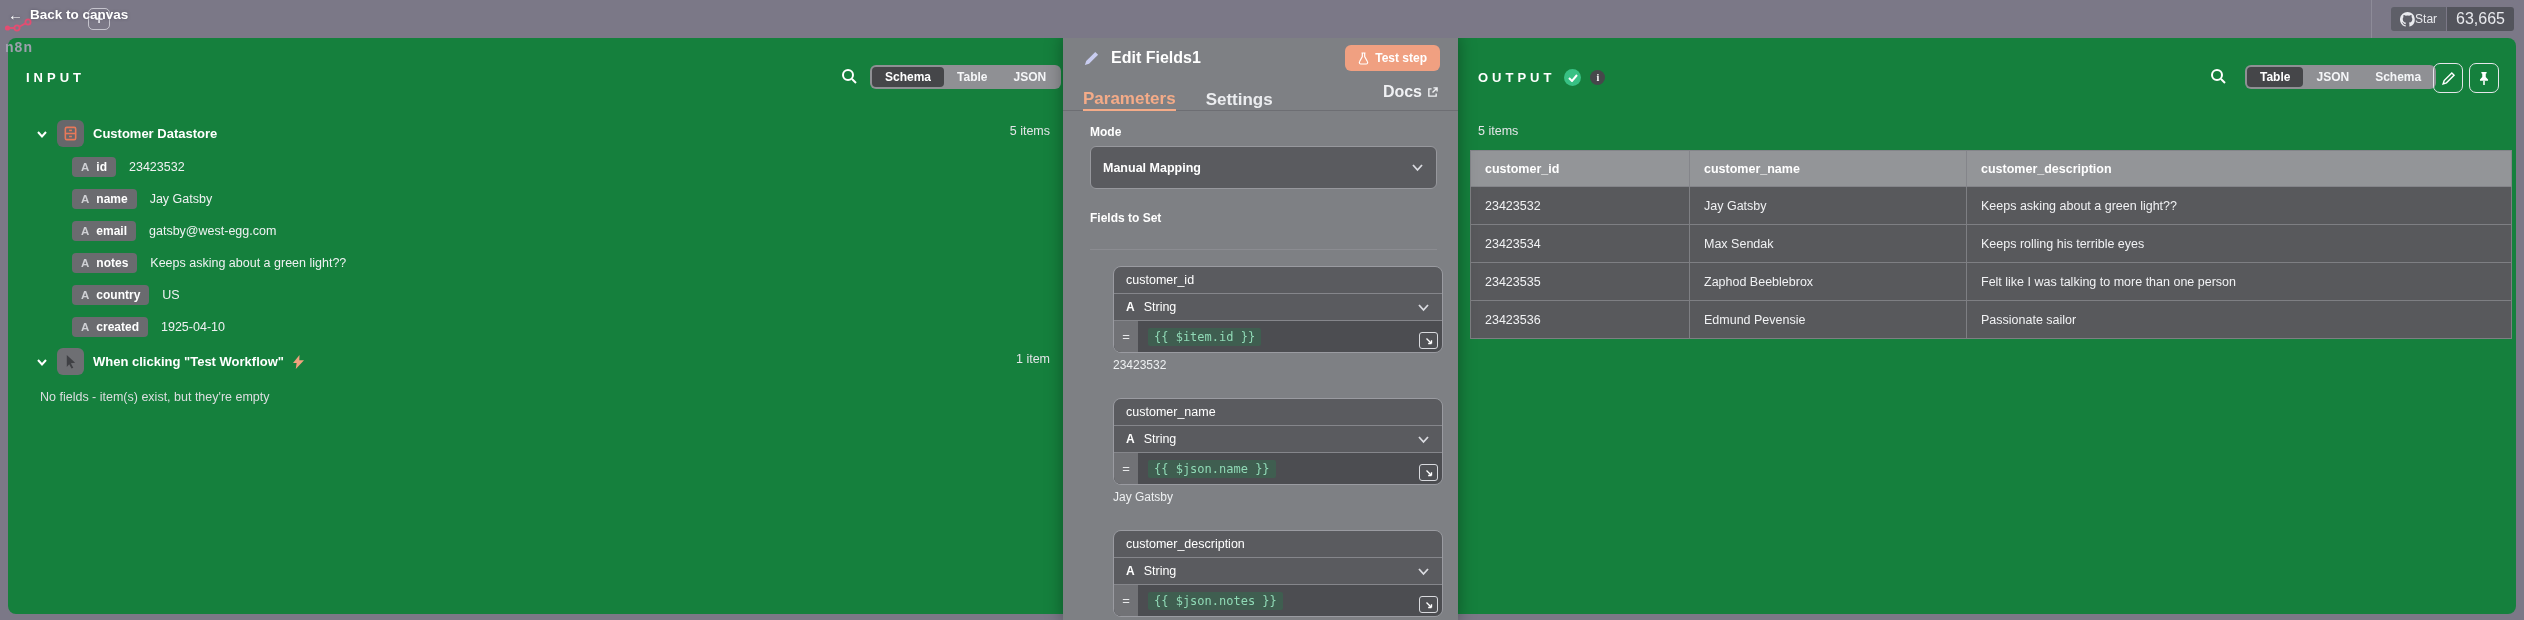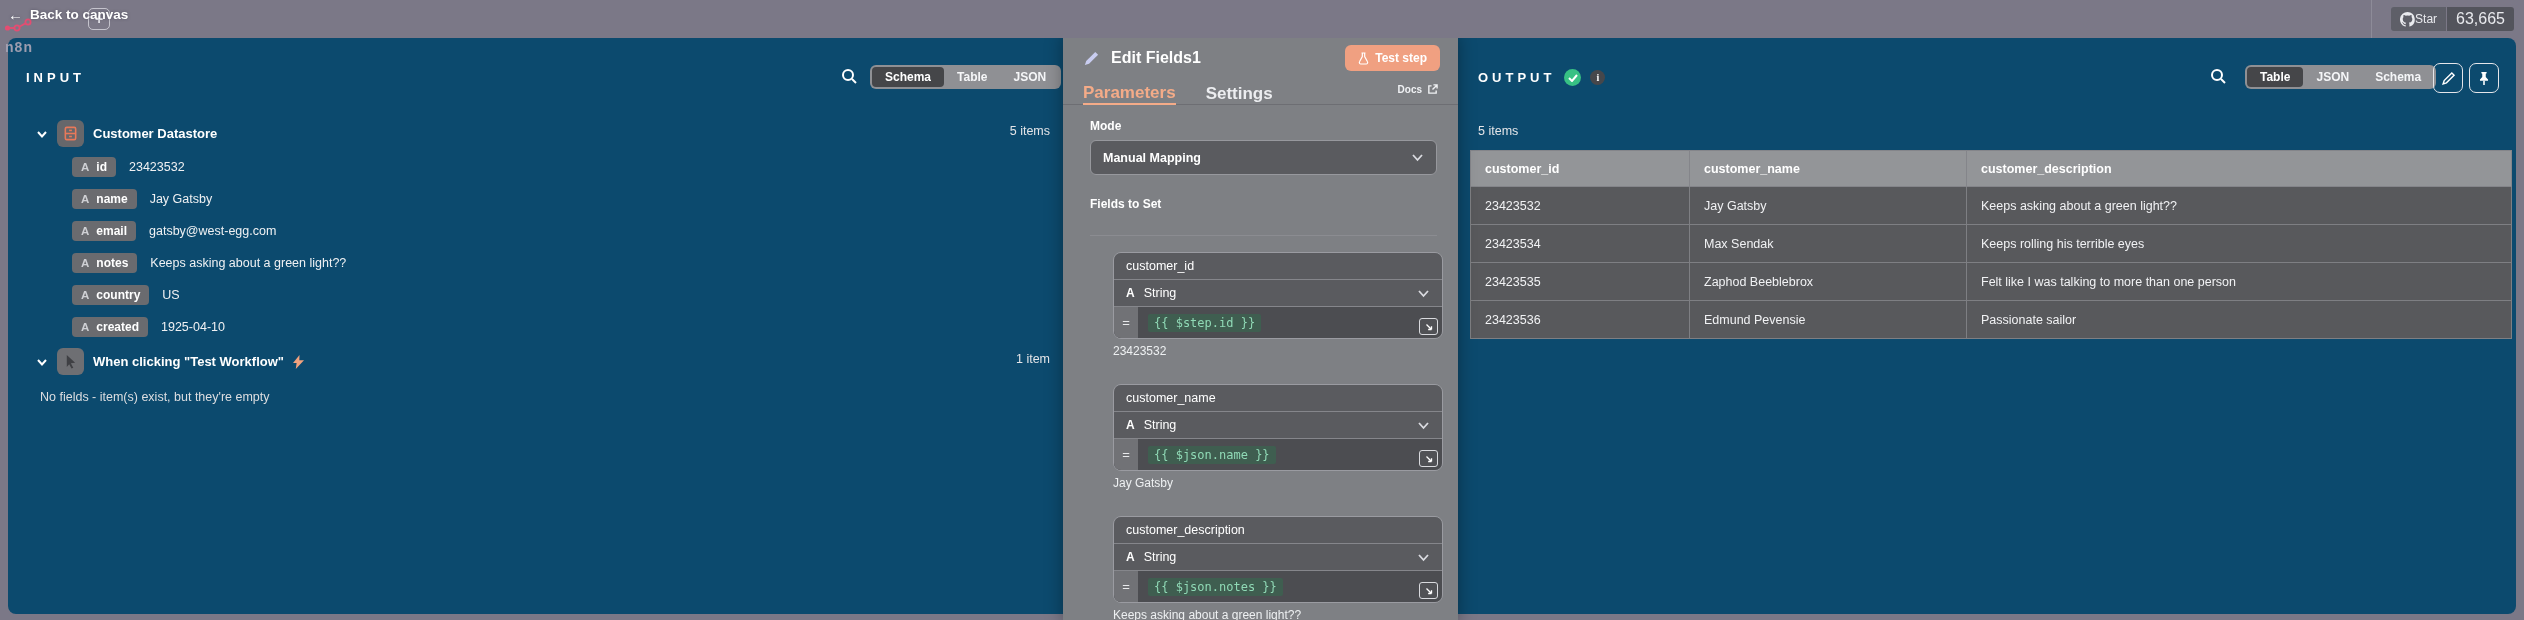--- a/index.html
+++ b/index.html
@@ -13,21 +13,21 @@
   .n8n-logo { position:absolute; left:4px; top:17px; display:flex; align-items:center; gap:6px; opacity:.95;flex-direction:column; }
   .n8n-logo .logo-text { font-size:14px; font-weight:bold; color:#a5a2b3; letter-spacing:1px; }
   .back-btn { position:absolute; left:8px; top:7px; display:flex; align-items:center; gap:7px; color:#fff; font-size:13.5px; font-weight:bold; z-index:2; text-shadow:0 0 3px rgba(60,58,75,.6); }
   .back-arrow { font-size:15px; line-height:1; }
   .plus-btn { position:absolute; left:88px; top:8px; width:22px; height:22px; border:1.5px solid rgba(236,236,242,.65); border-radius:5px; color:#ececf2; font-size:14px; font-weight:bold; display:flex; align-items:center; justify-content:center; }
   .gh { position:absolute; right:10px; top:7px; height:24px; display:flex; }
   .gh-star { display:flex; align-items:center; background:#5e5f68; border-radius:3px 0 0 3px; padding:0 9px; color:#e9eaee; font-size:12px; }
   .gh-count { display:flex; align-items:center; background:#53545c; border-radius:0 3px 3px 0; margin-left:1px; padding:0 9px; color:#e9eaee; font-size:16px; }
 
   
-  .ndv { position:absolute; left:8px; right:8px; top:38px; height:576px; background:#0c4a6e; border-radius:8px; z-index:1; }
+  .ndv { position:absolute; left:8px; right:8px; top:38px; height:576px; background:#15803d; border-radius:8px; z-index:1; }
 
   .panel-title { font-size:13px; font-weight:bold; letter-spacing:4px; color:#fff; }
   .items-count { font-size:12.5px; color:#e4e5e8; }
 
   .seg { display:inline-flex; background:#8f9094; border-radius:6px; padding:2px; }
   .seg .opt { padding:3px 13px; font-size:12px; font-weight:bold; color:#f5f6f8; border-radius:4px; cursor:default; }
   .seg .opt.active { background:#454649; color:#fff; }
 
   .icon-btn-outline { width:30px; height:30px; border:1.5px solid #e5e6ea; border-radius:7px; display:flex; align-items:center; justify-content:center; }
 
@@ -69,25 +69,25 @@
 
   
   .dialog { position:absolute; left:1063px; top:30px; width:395px; height:590px; background:#7e8084; border-radius:8px 8px 0 0; box-shadow:0 3px 18px rgba(0,0,0,.35); z-index:5; }
   .dlg-head { display:flex; align-items:center; padding:15px 18px 0 20px; }
   .dlg-title { margin-left:11px; font-size:16px; font-weight:bold; color:#fff; }
   .test-btn { margin-left:auto; display:flex; align-items:center; gap:6px; background:#f0a081; border-radius:6px; padding:6px 13px; color:#fff; font-size:12px; font-weight:bold; }
   .dlg-tabs { display:flex; align-items:flex-end; margin-top:12px; padding:0 20px; border-bottom:1px solid rgba(70,71,76,.3); }
   .tab { font-size:17px; font-weight:bold; }
   .tab.active { color:#f4ab88; border-bottom:2px solid #f4ab88; margin-bottom:-1px; }
   .tab.plain { color:#ecedf0; margin-left:30px; }
-  .docs-link { margin-left:auto; display:flex; align-items:center; gap:5px; color:#f0f1f4; font-size:10px; font-weight:bold; padding-bottom:9px; }
+  .docs-link { margin-left:auto; display:flex; align-items:center; gap:5px; color:#f0f1f4; font-size:16px; font-weight:bold; padding-bottom:9px; }
 
   .dlg-body { padding:14px 21px 0 27px; }
   .param-label { font-size:12px; font-weight:bold; color:#fff; margin-bottom:7px; }
-  .select { height:35px; background:#5a5b5f; border:1px solid #97989d; border-radius:6px; display:flex; align-items:center; padding:0 12px; color:#fff; font-size:12.5px; font-weight:bold; }
+  .select { height:43px; background:#5a5b5f; border:1px solid #97989d; border-radius:6px; display:flex; align-items:center; padding:0 12px; color:#fff; font-size:12.5px; font-weight:bold; }
   .select .chev { margin-left:auto; }
   .fields-label { margin-top:22px; }
   .fields-divider { border-top:1px solid rgba(155,156,161,.45); margin-top:24px; }
 
   .block { margin:16px 0 0 23px; width:330px; }
   .block + .block { margin-top:26px; }
   .block-box { border:1px solid #9a9ba1; border-radius:8px; overflow:hidden; }
   .row-name { background:#5a5b5f; padding:6px 12px; font-size:12.5px; color:#fff; border-bottom:1px solid #85868b; }
   .row-type { background:#5a5b5f; padding:6px 12px; display:flex; align-items:center; gap:9px; border-bottom:1px solid #85868b; }
   .row-type .t-letter { font-size:12px; font-weight:bold; color:#fff; }
@@ -358,21 +358,21 @@
             <span class="t-letter">A</span>
             <span class="t-name">String</span>
             <span class="chev">
               <svg width="13" height="9" viewBox="0 0 13 9">
                   <polyline points="2,2 6.5,7 11,2" fill="none" stroke="#dadbe0" stroke-width="1.8"></polyline>
                 </svg>
             </span>
           </div>
           <div class="row-value">
             <span class="eq-box">=</span>
-            <span class="expr-pill">{{ $step.id }}</span>
+            <span class="expr-pill">{{ $item.id }}</span>
             <span class="expand-btn">
               <svg width="10" height="10" viewBox="0 0 12 12">
                 <path d="M3 3l6 6M9 9V5M9 9H5" fill="none" stroke="#fff" stroke-width="1.6"></path>
               </svg>
             </span>
           </div>
         </div>
         <div class="preview">23423532</div>
       </div>
 

